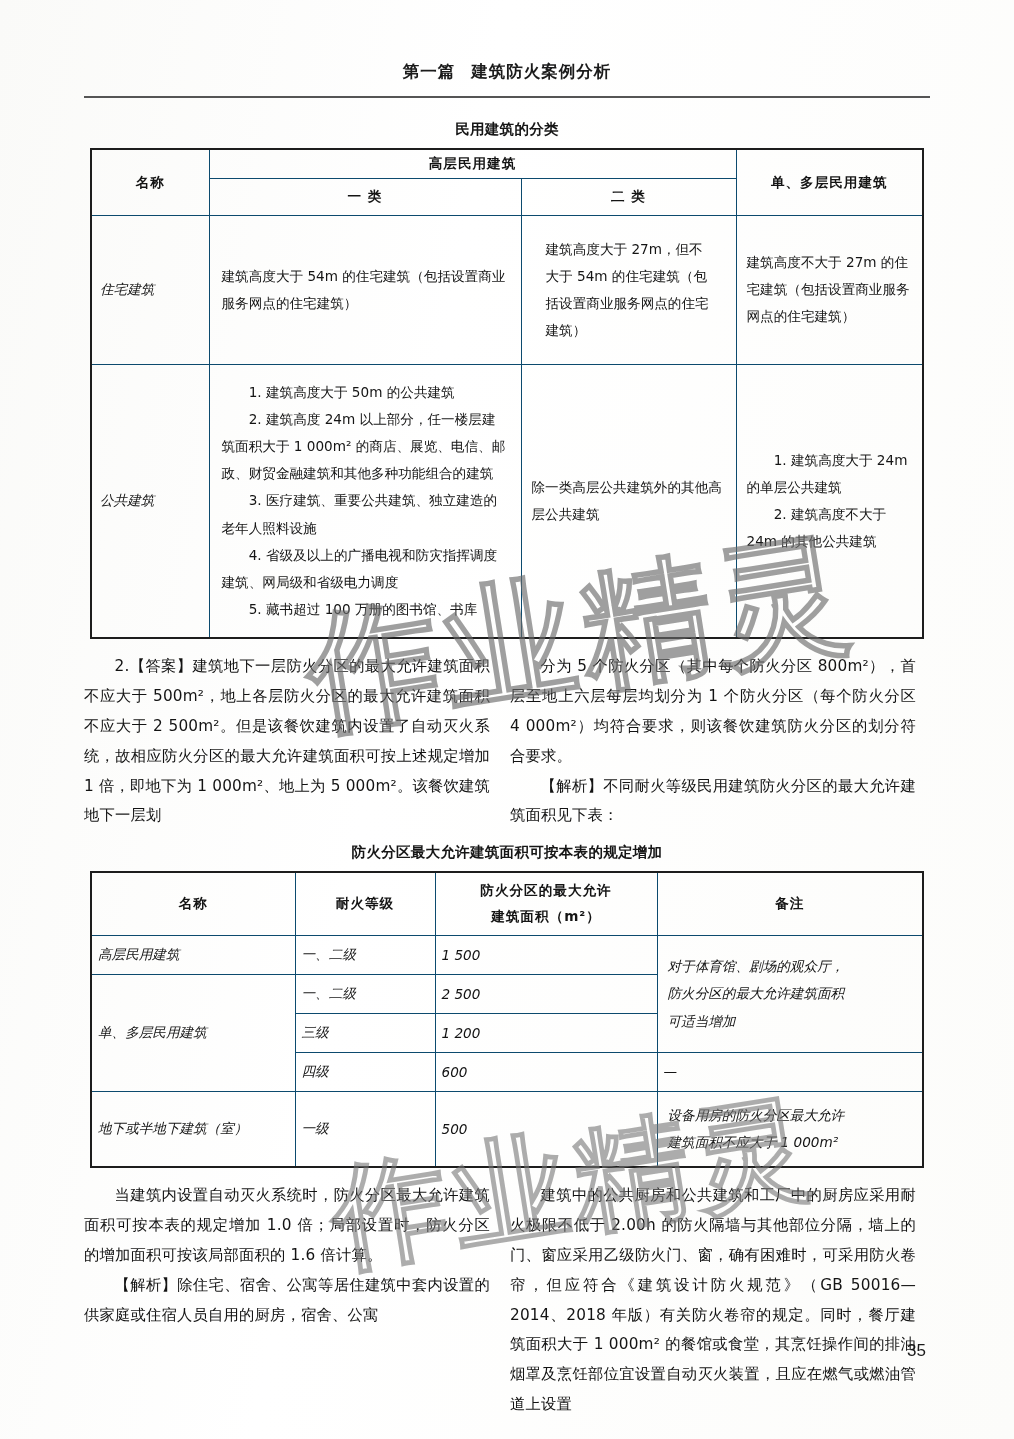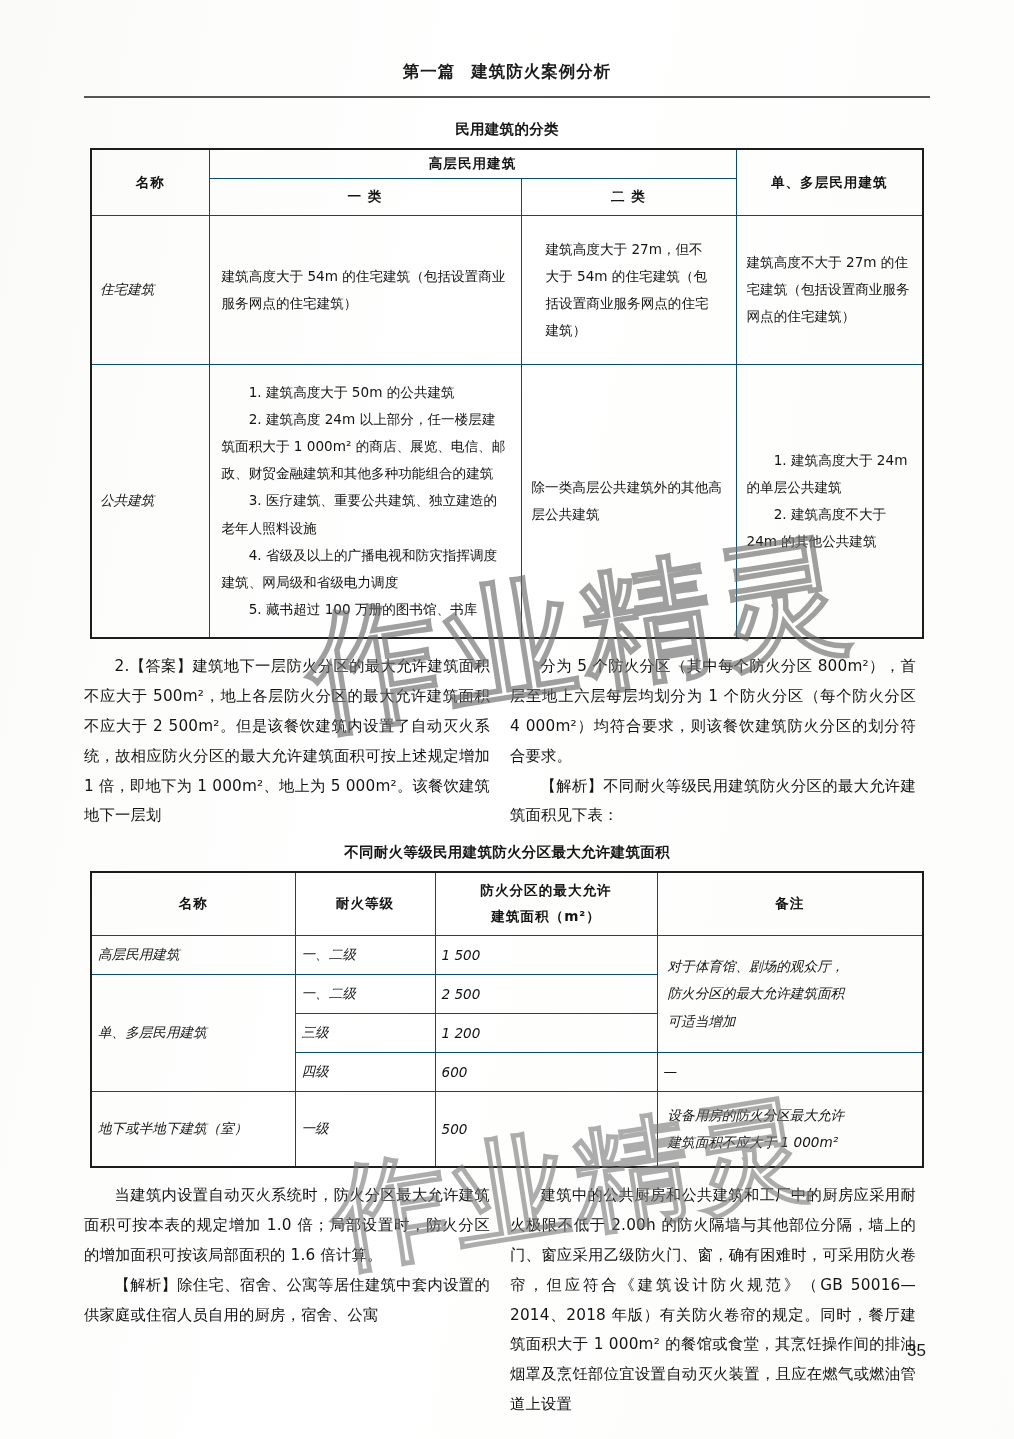--- a/index.html
+++ b/index.html
@@ -220,21 +220,21 @@
     <div class="two-col">
       <div class="col">
         <p>2.【答案】建筑地下一层防火分区的最大允许建筑面积不应大于 500m²，地上各层防火分区的最大允许建筑面积不应大于 2 500m²。但是该餐饮建筑内设置了自动灭火系统，故相应防火分区的最大允许建筑面积可按上述规定增加 1 倍，即地下为 1 000m²、地上为 5 000m²。该餐饮建筑地下一层划</p>
       </div>
       <div class="col">
         <p>分为 5 个防火分区（其中每个防火分区 800m²），首层至地上六层每层均划分为 1 个防火分区（每个防火分区 4 000m²）均符合要求，则该餐饮建筑防火分区的划分符合要求。</p>
         <p>【解析】不同耐火等级民用建筑防火分区的最大允许建筑面积见下表：</p>
       </div>
     </div>
 
-    <div class="tbl-caption" id="caption-2">不同耐火等级民用建筑防火分区最大允许建筑面积</div>
+    <div class="tbl-caption" id="caption-2">防火分区最大允许建筑面积可按本表的规定增加</div>
 
     <table class="doc-table">
       <colgroup>
         <col style="width:204px">
         <col style="width:140px">
         <col style="width:222px">
         <col style="width:266px">
       </colgroup>
       <tbody>
         <tr>

